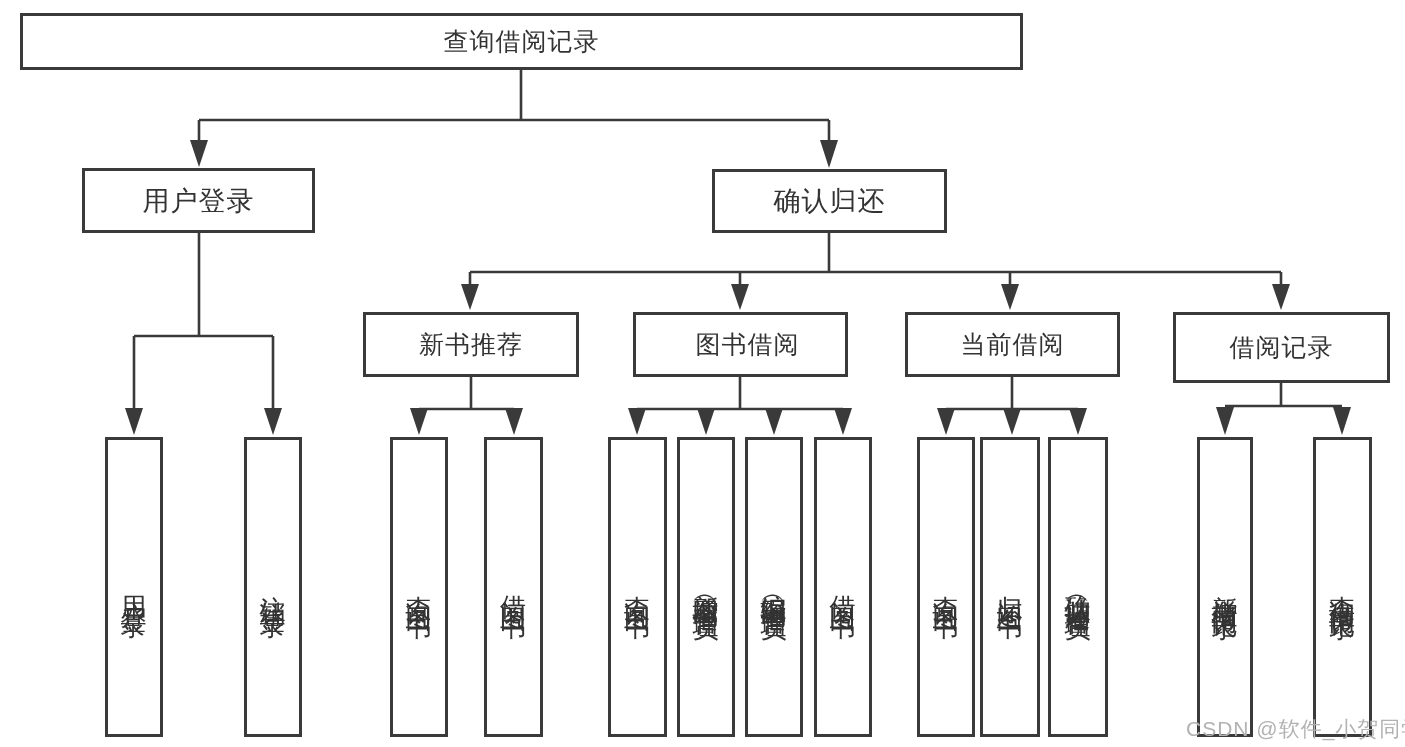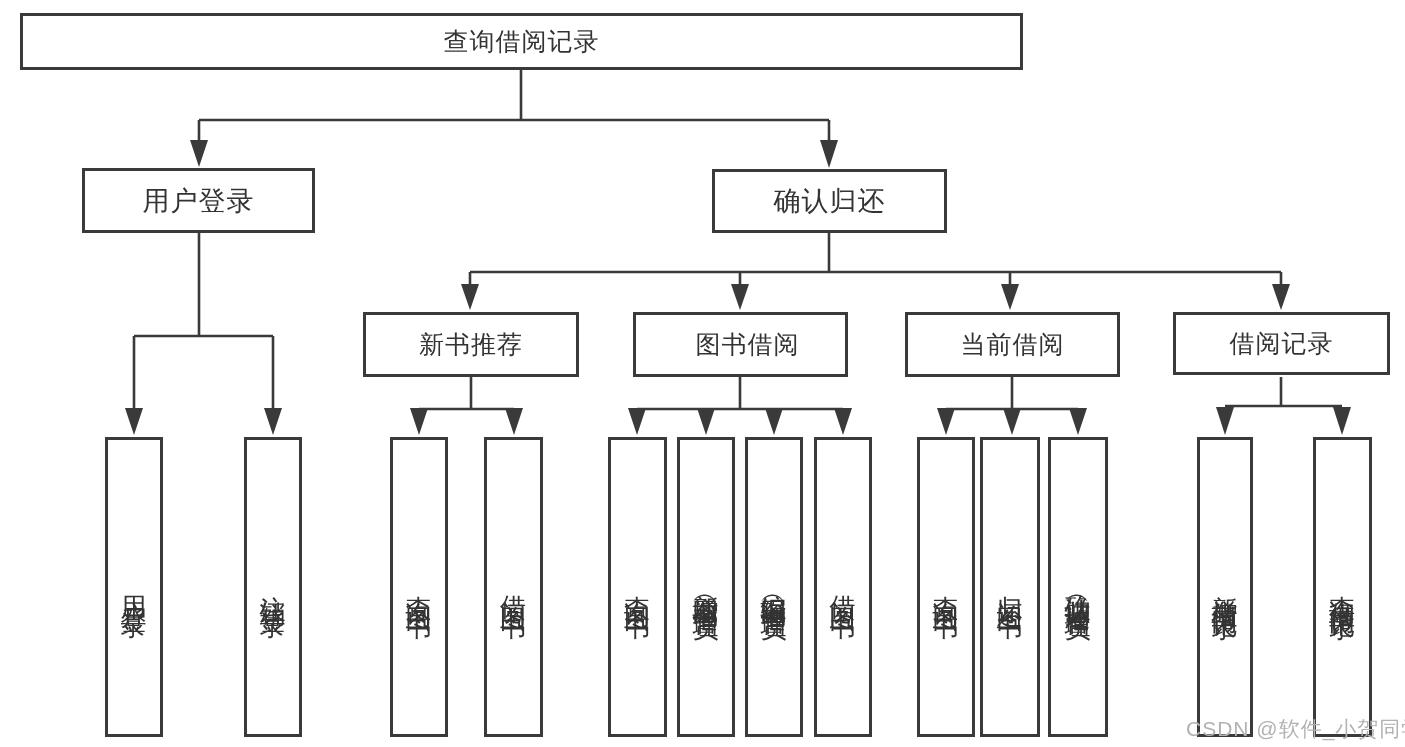--- a/index.html
+++ b/index.html
@@ -95,21 +95,21 @@
   </svg>
 
   <div class="node hbox" style="left:20px; top:13px; width:1003px; height:57px;">查询借阅记录</div>
 
   <div class="node hbox" style="left:82px; top:168px; width:233px; height:65px; font-size:27px;">用户登录</div>
   <div class="node hbox" style="left:712px; top:169px; width:235px; height:64px; font-size:27px;">确认归还</div>
 
   <div class="node hbox" style="left:363px; top:312px; width:216px; height:65px;">新书推荐</div>
   <div class="node hbox" style="left:633px; top:312px; width:215px; height:65px;padding-left:14px;">图书借阅</div>
   <div class="node hbox" style="left:905px; top:312px; width:215px; height:65px;">当前借阅</div>
-  <div class="node hbox" style="left:1173px; top:312px; width:217px; height:63px;">借阅记录</div>
+  <div class="node hbox" style="left:1173px; top:312px; width:217px; height:71px;">借阅记录</div>
 
   <div class="node vbox" style="left:105px; width:58px;">用户登录</div>
   <div class="node vbox" style="left:244px; width:58px;">注销登录</div>
 
   <div class="node vbox" style="left:390px; width:58px;">查询图书</div>
   <div class="node vbox" style="left:484px; width:59px;">借阅图书</div>
 
   <div class="node vbox" style="left:608px; width:59px;">查询图书</div>
   <div class="node vbox" style="left:677px; width:58px; letter-spacing:3px;">新增图书（管理员）</div>
   <div class="node vbox" style="left:745px; width:58px; letter-spacing:3px;">编辑图书（管理员）</div>

